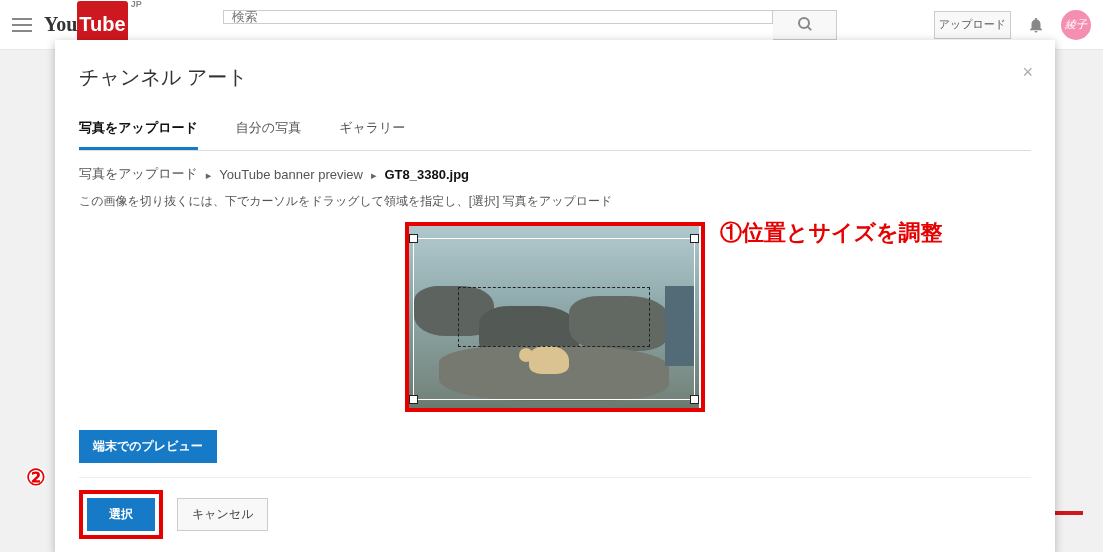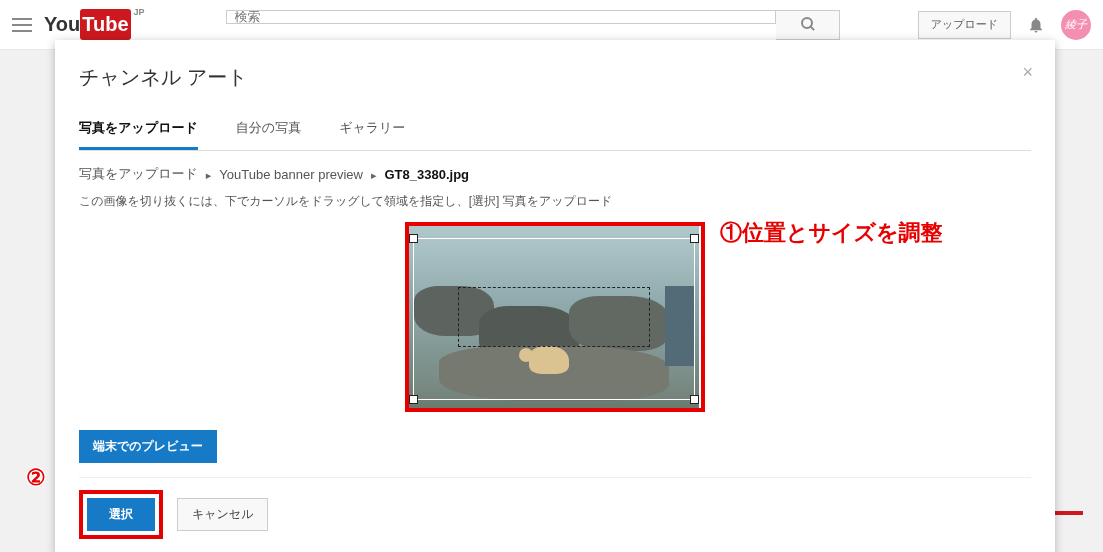--- a/index.html
+++ b/index.html
@@ -3,32 +3,32 @@
 <meta charset="utf-8">
 <style>
 * { margin: 0; padding: 0; box-sizing: border-box; font-family: Arial, "Hiragino Kaku Gothic ProN", "Hiragino Sans", Meiryo, sans-serif; }
 body { background: #f1f1f1; width: 1103px; height: 552px; overflow: hidden; position: relative; }
 
 
 .topbar { display: flex; align-items: center; height: 50px; background: #fff; padding: 0 12px; border-bottom: 1px solid #e8e8e8; }
 .menu-icon { width: 20px; height: 14px; cursor: pointer; margin-right: 12px; }
 .menu-icon span { display: block; height: 2px; background: #888; margin-bottom: 4px; }
 .logo { display: flex; align-items: center; font-weight: bold; position: relative; }
-.logo-you { color: #333; font-size: 20px; }
-.logo-tube { background: #cc181e; color: #fff; font-size: 20px; padding: 4px 2px; border-radius: 3px; }
+.logo-you { color: #333; font-size: 20px; font-family: Liberation Serif, serif; }
+.logo-tube { background: #cc181e; color: #fff; font-size: 20px; padding: 12px 2px; border-radius: 3px; }
 .logo-jp { color: #888; font-size: 9px; position: absolute; top: -2px; right: -14px; }
 
 .searchbox { display: flex; margin-left: 95px; }
 .searchbox input { width: 550px; height: 14px; border: 1px solid #ccc; padding: 0 8px; font-size: 13px; }
 .searchbox button { width: 64px; height: 30px; border: 1px solid #ccc; border-left: none; background: #f8f8f8; color: #555; cursor: pointer; }
 .search-icon { display:inline-block; width:12px; height:12px; border:2px solid #888; border-radius:50%; position:relative; }
 .search-icon::after { content:""; position:absolute; width:6px; height:2px; background:#888; transform:rotate(45deg); bottom:-2px; right:-4px; }
 
 .top-right { margin-left: auto; display: flex; align-items: center; gap: 16px; }
-.upload-btn { height: 28px; padding: 0 12px; border: 1px solid #ccc; background: #f8f8f8; font-size: 11px; color: #555; cursor: pointer; }
+.upload-btn { height: 28px; padding: 0 4px; border: 1px solid #ccc; background: #f8f8f8; font-size: 11px; color: #555; cursor: pointer; }
 .bell { width: 18px; height: 20px; position: relative; }
 .bell svg { fill: #888; }
 .avatar { width: 30px; height: 30px; border-radius: 50%; background: #f48fb1; color: #fff; display: flex; align-items: center; justify-content: center; font-size: 11px; font-style: italic; }
 
 
 .modal { position: absolute; top: 40px; left: 55px; width: 1000px; background: #fff; box-shadow: 0 2px 10px rgba(0,0,0,0.25); border-radius: 1px; padding: 24px 24px 16px 24px; }
 .modal-title { font-size: 20px; color: #333; margin-bottom: 18px; }
 .close-x { position: absolute; top: 22px; right: 22px; font-size: 18px; color: #aaa; cursor: pointer; }
 
 .tabs { display: flex; gap: 38px; border-bottom: 1px solid #ddd; }

